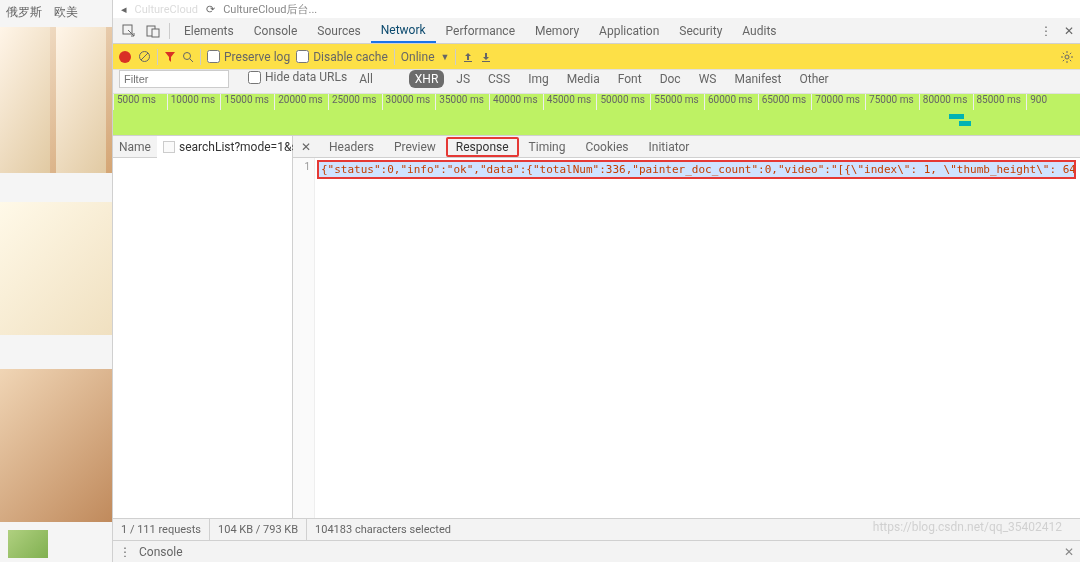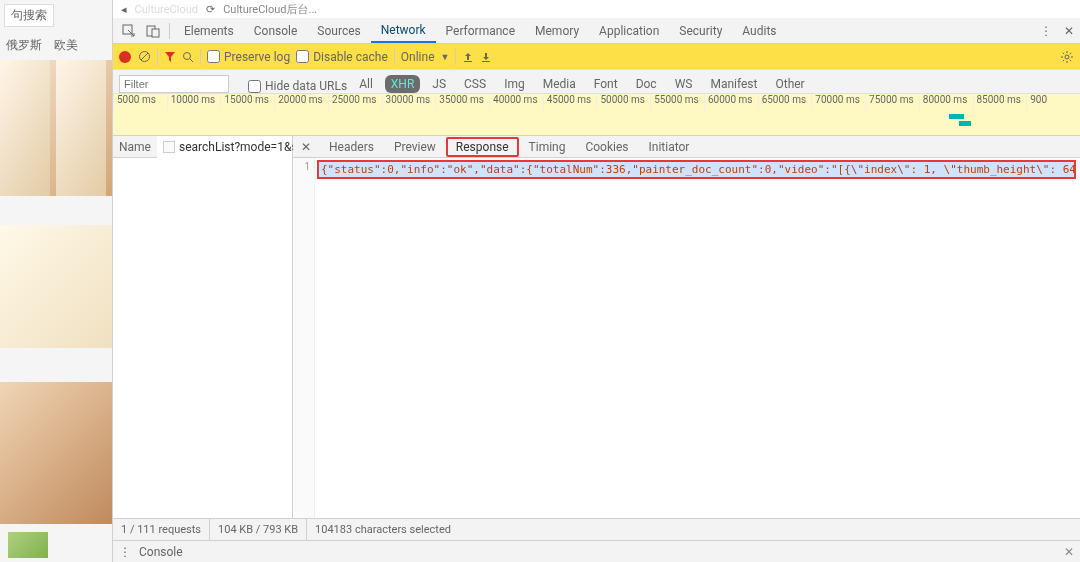--- a/index.html
+++ b/index.html
@@ -43,28 +43,28 @@
     .net-toolbar .funnel { color: #d93025; }
     .net-toolbar .search-ic { color: #666; }
     .net-toolbar .chk { display: flex; align-items: center; gap: 4px; color: #666; font-size: 12px; }
     .net-toolbar .chk input { margin: 0; }
     .net-toolbar .dropdown-arrow { color: #666; font-size: 9px; }
     .net-toolbar .upload, .net-toolbar .download { color: #666; }
     .net-toolbar .fill { flex: 1; }
     .net-toolbar .gear { color: #666; }
     
     
-    .filter-bar { height: 24px; display: flex; align-items: flex-end; border-bottom: 1px solid #e0e0e0; padding: 0 6px; gap: 6px; background: #f3f3f3; }
+    .filter-bar { height: 24px; display: flex; align-items: flex-start; border-bottom: 1px solid #e0e0e0; padding: 0 6px; gap: 6px; background: #f3f3f3; }
     .filter-bar input.filter { width: 110px; height: 18px; border: 1px solid #ccc; padding: 0 4px; font-size: 11px; }
     .filter-bar .chk { display: flex; align-items: center; gap: 4px; color: #666; font-size: 12px; padding-left: 13px; }
     .filter-bar .flt { padding: 2px 6px; color: #666; cursor: pointer; font-size: 12px; }
-    .filter-bar .flt.active { background: #6c6c6c; color: #5eead4; border-radius: 6px; }
-    
-    
-    .waterfall { height: 42px; border-bottom: 1px solid #d0d0d0; display: flex; flex-direction: column; background: #fef9c3; }
+    .filter-bar .flt.active { background: #6c6c6c; color: #ffffff; border-radius: 6px; margin-left: 24px; }
+    
+    
+    .waterfall { height: 42px; border-bottom: 1px solid #d0d0d0; display: flex; flex-direction: column; background: #bef264; }
     .waterfall .ticks { height: 16px; display: flex; font-size: 10px; color: #666; }
     .waterfall .tick { flex: 1; border-left: 1px solid #eee; padding-left: 3px; white-space: nowrap; overflow: hidden; }
     .waterfall .bars { flex: 1; position: relative; }
     .waterfall .bar-a { position: absolute; top: 4px; height: 5px; background: #00b3b3; }
     .waterfall .bar-b { position: absolute; top: 11px; height: 5px; background: #00b3b3; }
     
     
     .net-body { flex: 1; display: flex; min-height: 0; }
     .name-col { width: 180px; border-right: 1px solid #d0d0d0; display: flex; }
     .name-col .hdr { height: 22px; display: flex; align-items: center; padding: 0 6px; border-bottom: 1px solid #d0d0d0; background: #f3f3f3; color: #666; font-size: 12px; }
@@ -96,23 +96,20 @@
     .watermark { position: absolute; right: 18px; bottom: 28px; font-size: 12px; color: rgba(120,120,120,0.28); }
     
     svg { display: block; }
   </style>
 </head>
 <body>
 
 <div class="viewport">
 
   <div class="left-panel">
-    <div style="display:flex; gap:6px; padding:4px 4px 6px;">
-      <span style="font-size:12px; color:#666; border:1px solid #ddd; padding:2px 6px; background:#fff;">句搜索</span>
-    </div>
     <div style="display:flex; gap:12px; padding:4px 6px 6px; font-size:12px; color:#666;">
       <span>俄罗斯</span>
       <span>欧美</span>
     </div>
     <div class="left-image img-1">
       <div class="img-overlay a"></div>
         <div class="img-overlay b"></div>
     </div>
     <div class="left-image img-2"></div>
     <div class="left-image img-3"></div>
@@ -291,13 +288,14 @@
     </div>
 
     <div class="console-drawer">
       <span class="kebab2">⋮</span>
       <span>Console</span>
       <span class="fill"></span>
       <span class="xclose2">✕</span>
     </div>
   </div>
 
+  <div class="watermark">https://blog.csdn.net/qq_35402412</div>
 </div>
 
 </body></html>

